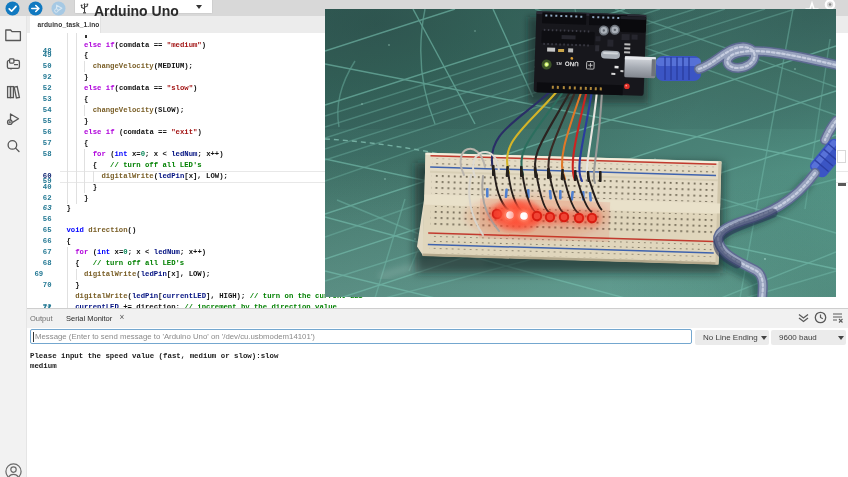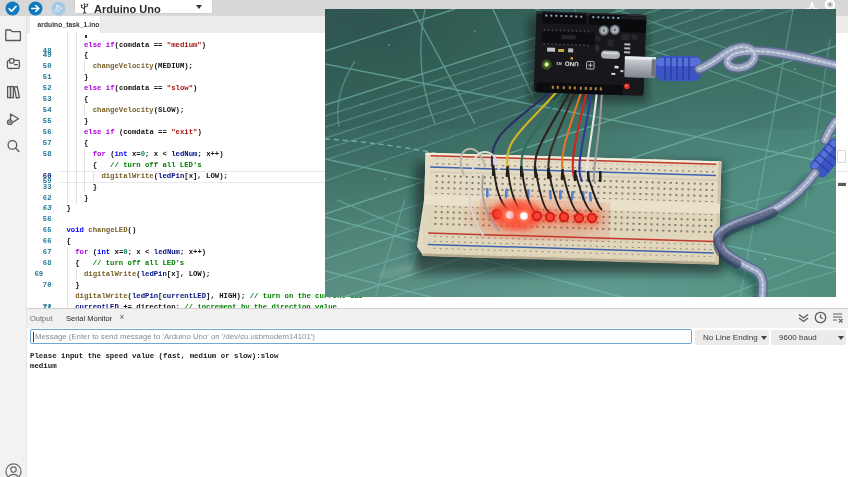--- a/index.html
+++ b/index.html
@@ -33,21 +33,21 @@
 <div class="abs" style="left:74px;top:0;width:139px;height:13.5px;background:#fff;border:1px solid #cfcfcf;border-top:none;border-radius:0 0 2px 2px;box-sizing:border-box"></div>
 <svg class="abs" style="left:79px;top:1.5px" width="11" height="12" viewBox="0 0 11 12">
  <g stroke="#3a3a3a" stroke-width="1.05" fill="none">
  <path d="M5.5 2.6 V10.6 M5.5 6.8 L2.6 5.4 V4.2 M5.5 5.2 L8.4 3.9 V3.2"></path>
  <path d="M4.2 2.8 L5.5 0.9 L6.8 2.8 Z" fill="#3a3a3a" stroke="none"></path>
  <rect x="7.6" y="1.6" width="1.6" height="1.6" fill="#3a3a3a" stroke="none"></rect>
  <circle cx="2.6" cy="3.4" r="0.95" fill="#3a3a3a" stroke="none"></circle>
  <path d="M4 10.8 h3" stroke-width="1.1"></path>
  </g>
 </svg>
-<div class="abs" style="left:94px;top:2.5px;font-size:11px;font-weight:bold;color:#2b2b2b">Arduino Uno</div>
+<div class="abs" style="left:94px;top:2.5px;font-size:14px;font-weight:bold;color:#2b2b2b">Arduino Uno</div>
 <div class="abs" style="left:196px;top:5px;width:0;height:0;border-left:3.5px solid transparent;border-right:3.5px solid transparent;border-top:4.5px solid #333"></div>
 
 <svg class="abs" style="left:804px;top:0" width="18" height="11" viewBox="0 0 18 11">
  <path d="M2 9 L6 9 8 3 10 9 14 9" stroke="#fdfdfd" stroke-width="1.6" fill="none" stroke-linecap="round"></path>
 </svg>
 <svg class="abs" style="left:822px;top:0" width="16" height="11" viewBox="0 0 16 11">
  <circle cx="8" cy="4.5" r="4.2" stroke="#fdfdfd" stroke-width="2.2" fill="none"></circle>
  <circle cx="8" cy="4.5" r="1.2" fill="#888"></circle>
 </svg>
 
@@ -108,45 +108,45 @@
 <div class="ln" style="top:83.04px">    }</div>
 <div class="ln" style="top:93.97px">    <span class="kp">else</span> <span class="kp">if</span> (comdata == <span class="st">"exit"</span>)</div>
 <div class="ln" style="top:104.90px">    {</div>
 <div class="ln" style="top:115.83px">      <span class="kp">for</span> (<span class="kb">int</span> x=<span class="nu">0</span>; x &lt; <span class="vr">ledNum</span>; x++)</div>
 <div class="ln" style="top:126.76px">      {   <span class="cm">// turn off all LED's</span></div>
 <div class="ln" style="top:137.69px">        <span class="fn">digitalWrite</span>(<span class="vr">ledPin</span>[x], LOW);</div>
 <div class="ln" style="top:148.62px">      }</div>
 <div class="ln" style="top:159.55px">    }</div>
 <div class="ln" style="top:170.48px">}</div>
 <div class="ln" style="top:181.41px"></div>
-<div class="ln" style="top:192.34px"><span class="kb">void</span> <span class="fn">changeLED</span>()</div>
+<div class="ln" style="top:192.34px"><span class="kb">void</span> <span class="fn">direction</span>()</div>
 <div class="ln" style="top:203.27px">{</div>
 <div class="ln" style="top:214.20px">  <span class="kp">for</span> (<span class="kb">int</span> x=<span class="nu">0</span>; x &lt; <span class="vr">ledNum</span>; x++)</div>
 <div class="ln" style="top:225.13px">  {   <span class="cm">// turn off all LED's</span></div>
 <div class="ln" style="top:236.06px">    <span class="fn">digitalWrite</span>(<span class="vr">ledPin</span>[x], LOW);</div>
 <div class="ln" style="top:246.99px">  }</div>
 <div class="ln" style="top:257.92px">  <span class="fn">digitalWrite</span>(<span class="vr">ledPin</span>[<span class="vr">currentLED</span>], HIGH); <span class="cm">// turn on the current LED</span></div>
 <div class="ln" style="top:268.85px">  <span class="vr">currentLED</span> += direction; <span class="cm">// increment by the direction value</span></div>
 </div>
 <div class="abs" id="gut" style="left:0;top:33px;width:60px;height:275px;overflow:hidden">
 
 <div class="gn" style="top:13px;">48</div>
 <div class="gn" style="top:17.46px;">49</div>
 <div class="gn" style="top:28.39px;">50</div>
-<div class="gn" style="top:39.32px;">51</div>
+<div class="gn" style="top:39.32px;">92</div>
 <div class="gn" style="top:50.25px;">52</div>
 <div class="gn" style="top:61.18px;">53</div>
 <div class="gn" style="top:72.11px;">54</div>
 <div class="gn" style="top:83.04px;">55</div>
 <div class="gn" style="top:93.97px;">56</div>
 <div class="gn" style="top:104.90px;">57</div>
 <div class="gn" style="top:115.83px;">58</div>
 <div class="gn" style="top:143px;">59</div>
 <div class="gn" style="top:137.69px;font-weight:bold;color:#0b216f;">60</div>
-<div class="gn" style="top:148.62px;">33</div>
+<div class="gn" style="top:148.62px;">40</div>
 <div class="gn" style="top:159.55px;">62</div>
 <div class="gn" style="top:170.48px;font-style:italic;">63</div>
 <div class="gn" style="top:181.41px;">56</div>
 <div class="gn" style="top:192.34px;">65</div>
 <div class="gn" style="top:203.27px;">66</div>
 <div class="gn" style="top:214.20px;">67</div>
 <div class="gn" style="top:225.13px;">68</div>
 <div class="gn" style="top:236.06px;text-align:center;">69</div>
 <div class="gn" style="top:246.99px;">70</div>
 <div class="gn" style="top:270px;">71</div>

